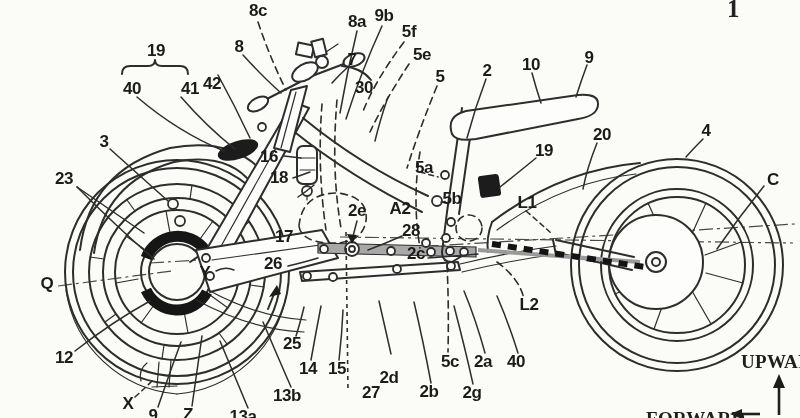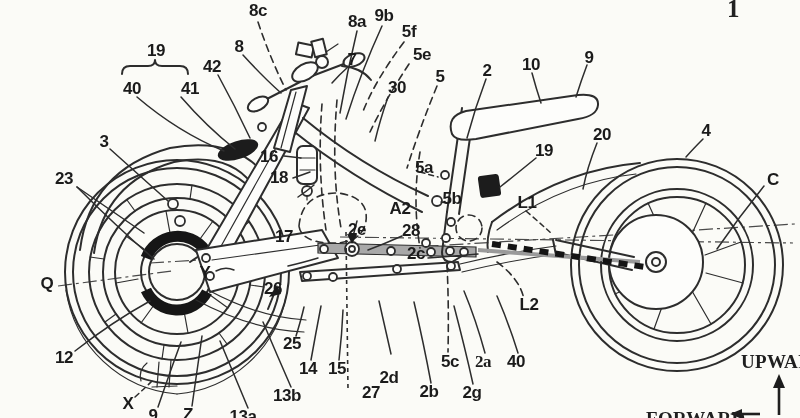--- a/index.html
+++ b/index.html
@@ -284,55 +284,55 @@
 
   <div style="position:absolute;left:0;top:0;width:800px;height:416px;">
       <div class="ref-label" style="left: 258px; top: 10px;">8c</div>
       <div class="ref-label" style="left: 357px; top: 21px;">8a</div>
       <div class="ref-label" style="left: 384px; top: 15px;">9b</div>
       <div class="ref-label" style="left: 409px; top: 31px;">5f</div>
       <div class="ref-label" style="left: 422px; top: 54px;">5e</div>
       <div class="ref-label" style="left: 239px; top: 46px;">8</div>
       <div class="ref-label" style="left: 352px; top: 59px;">7</div>
       <div class="ref-label" style="left: 156px; top: 50px;">19</div>
-      <div class="ref-label" style="left: 212px; top: 66px;">42</div>
+      <div class="ref-label" style="left: 212px; top: 83px;">42</div>
       <div class="ref-label" style="left: 132px; top: 88px;">40</div>
       <div class="ref-label" style="left: 170px; top: 88px; margin-left: 20px;">41</div>
-      <div class="ref-label" style="left: 397px; top: 87px;">30</div>
+      <div class="ref-label" style="left: 364px; top: 87px;">30</div>
       <div class="ref-label" style="left: 440px; top: 76px;">5</div>
       <div class="ref-label" style="left: 487px; top: 70px;">2</div>
       <div class="ref-label" style="left: 531px; top: 64px;">10</div>
       <div class="ref-label" style="left: 589px; top: 57px;">9</div>
       <div class="ref-label" style="left: 104px; top: 141px;">3</div>
       <div class="ref-label" style="left: 64px; top: 178px;">23</div>
       <div class="ref-label" style="left: 269px; top: 156px;">16</div>
       <div class="ref-label" style="left: 279px; top: 177px;">18</div>
       <div class="ref-label" style="left: 284px; top: 197px; margin-top: 39px;">17</div>
       <div class="ref-label" style="left: 424px; top: 167px;">5a</div>
       <div class="ref-label" style="left: 452px; top: 198px;">5b</div>
       <div class="ref-label" style="left: 544px; top: 150px;">19</div>
       <div class="ref-label" style="left: 602px; top: 134px;">20</div>
       <div class="ref-label" style="left: 706px; top: 130px;">4</div>
       <div class="ref-label" style="left: 773px; top: 179px;">C</div>
       <div class="ref-label" style="left: 527px; top: 202px;">L1</div>
-      <div class="ref-label" style="left: 357px; top: 229px;">2e</div>
+      <div class="ref-label" style="left: 357px; top: 210px;">2e</div>
       <div class="ref-label" style="left: 400px; top: 208px;">A2</div>
       <div class="ref-label" style="left: 411px; top: 230px;">28</div>
       <div class="ref-label" style="left: 416px; top: 253px;">2c</div>
       <div class="ref-label" style="left: 205px; top: 272px;">Y</div>
-      <div class="ref-label" style="left: 273px; top: 263px; margin-top: 25px;">26</div>
+      <div class="ref-label" style="left: 273px; top: 263px;">26</div>
       <div class="ref-label" style="left: 47px; top: 283px;">Q</div>
       <div class="ref-label" style="left: 529px; top: 304px;">L2</div>
       <div class="ref-label" style="left: 64px; top: 357px;">12</div>
       <div class="ref-label" style="left: 292px; top: 343px;">25</div>
       <div class="ref-label" style="left: 308px; top: 368px;">14</div>
       <div class="ref-label" style="left: 337px; top: 368px;">15</div>
       <div class="ref-label" style="left: 389px; top: 362px; margin-top: 15px;">2d</div>
       <div class="ref-label" style="left: 450px; top: 361px;">5c</div>
-      <div class="ref-label" style="left: 483px; top: 361px; font-family: Liberation Serif, serif;">2a</div>
+      <div class="ref-label" style="left: 483px; top: 361px;">2a</div>
       <div class="ref-label" style="left: 516px; top: 361px;">40</div>
       <div class="ref-label" style="left: 287px; top: 395px;">13b</div>
       <div class="ref-label" style="left: 128px; top: 403px;">X</div>
       <div class="ref-label" style="left: 371px; top: 392px;">27</div>
       <div class="ref-label" style="left: 429px; top: 391px;">2b</div>
       <div class="ref-label" style="left: 472px; top: 392px;">2g</div>
       <div class="ref-label" style="left: 153px; top: 415px;">9</div>
       <div class="ref-label" style="left: 188px; top: 414px;">Z</div>
       <div class="ref-label" style="left: 243px; top: 416px;">13a</div>
     </div>

